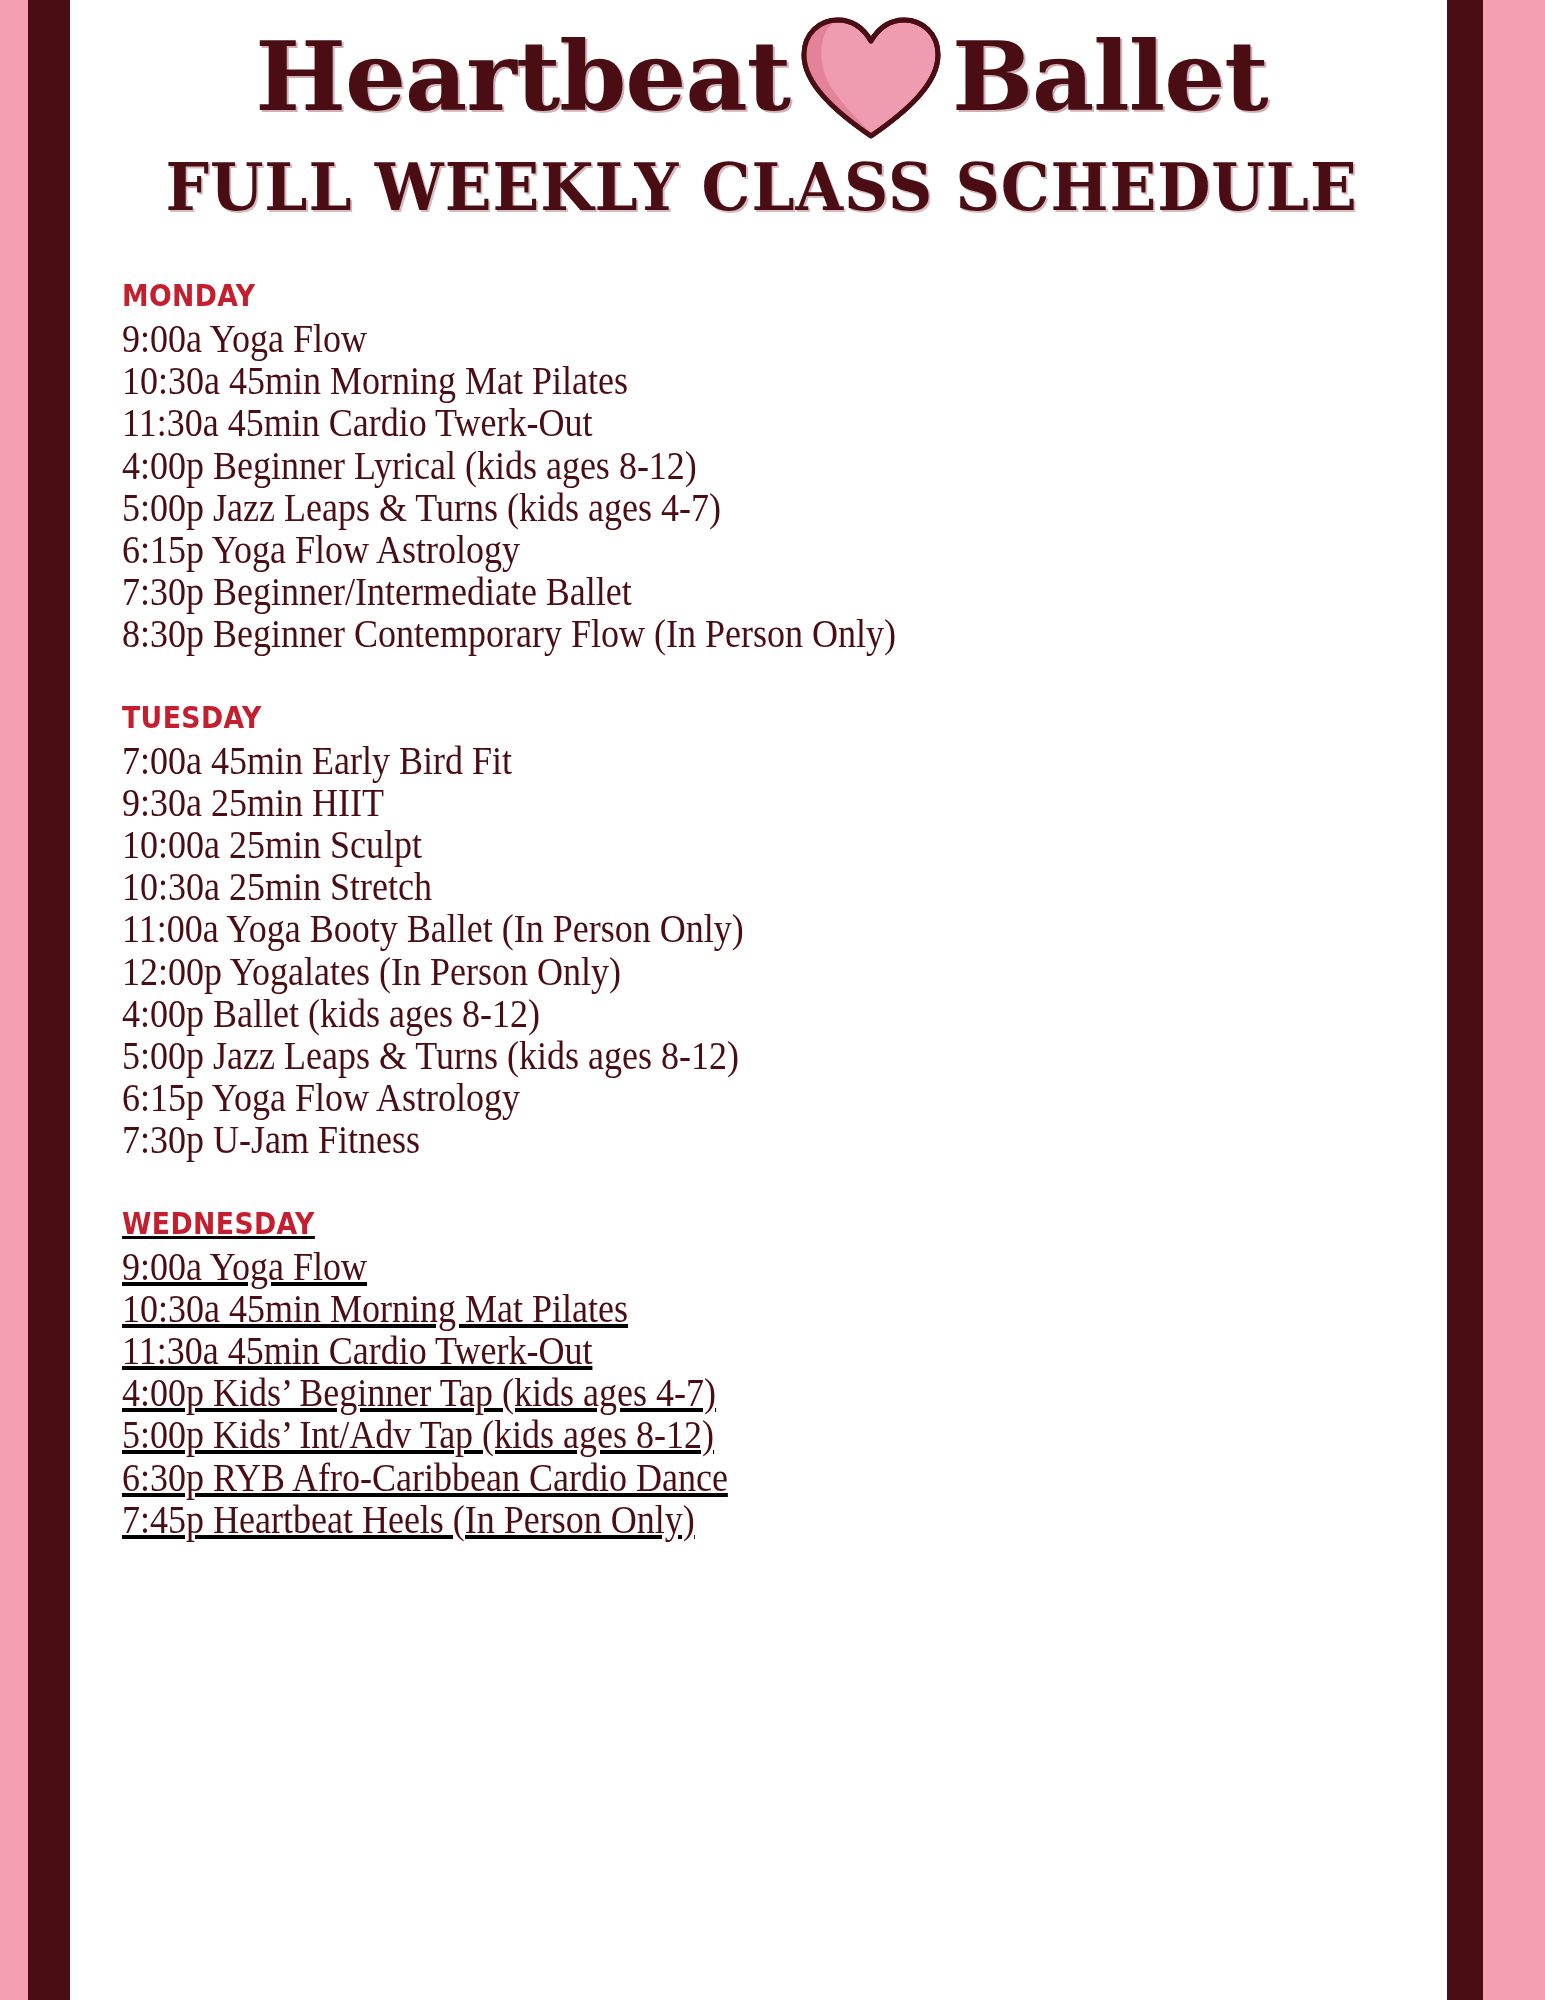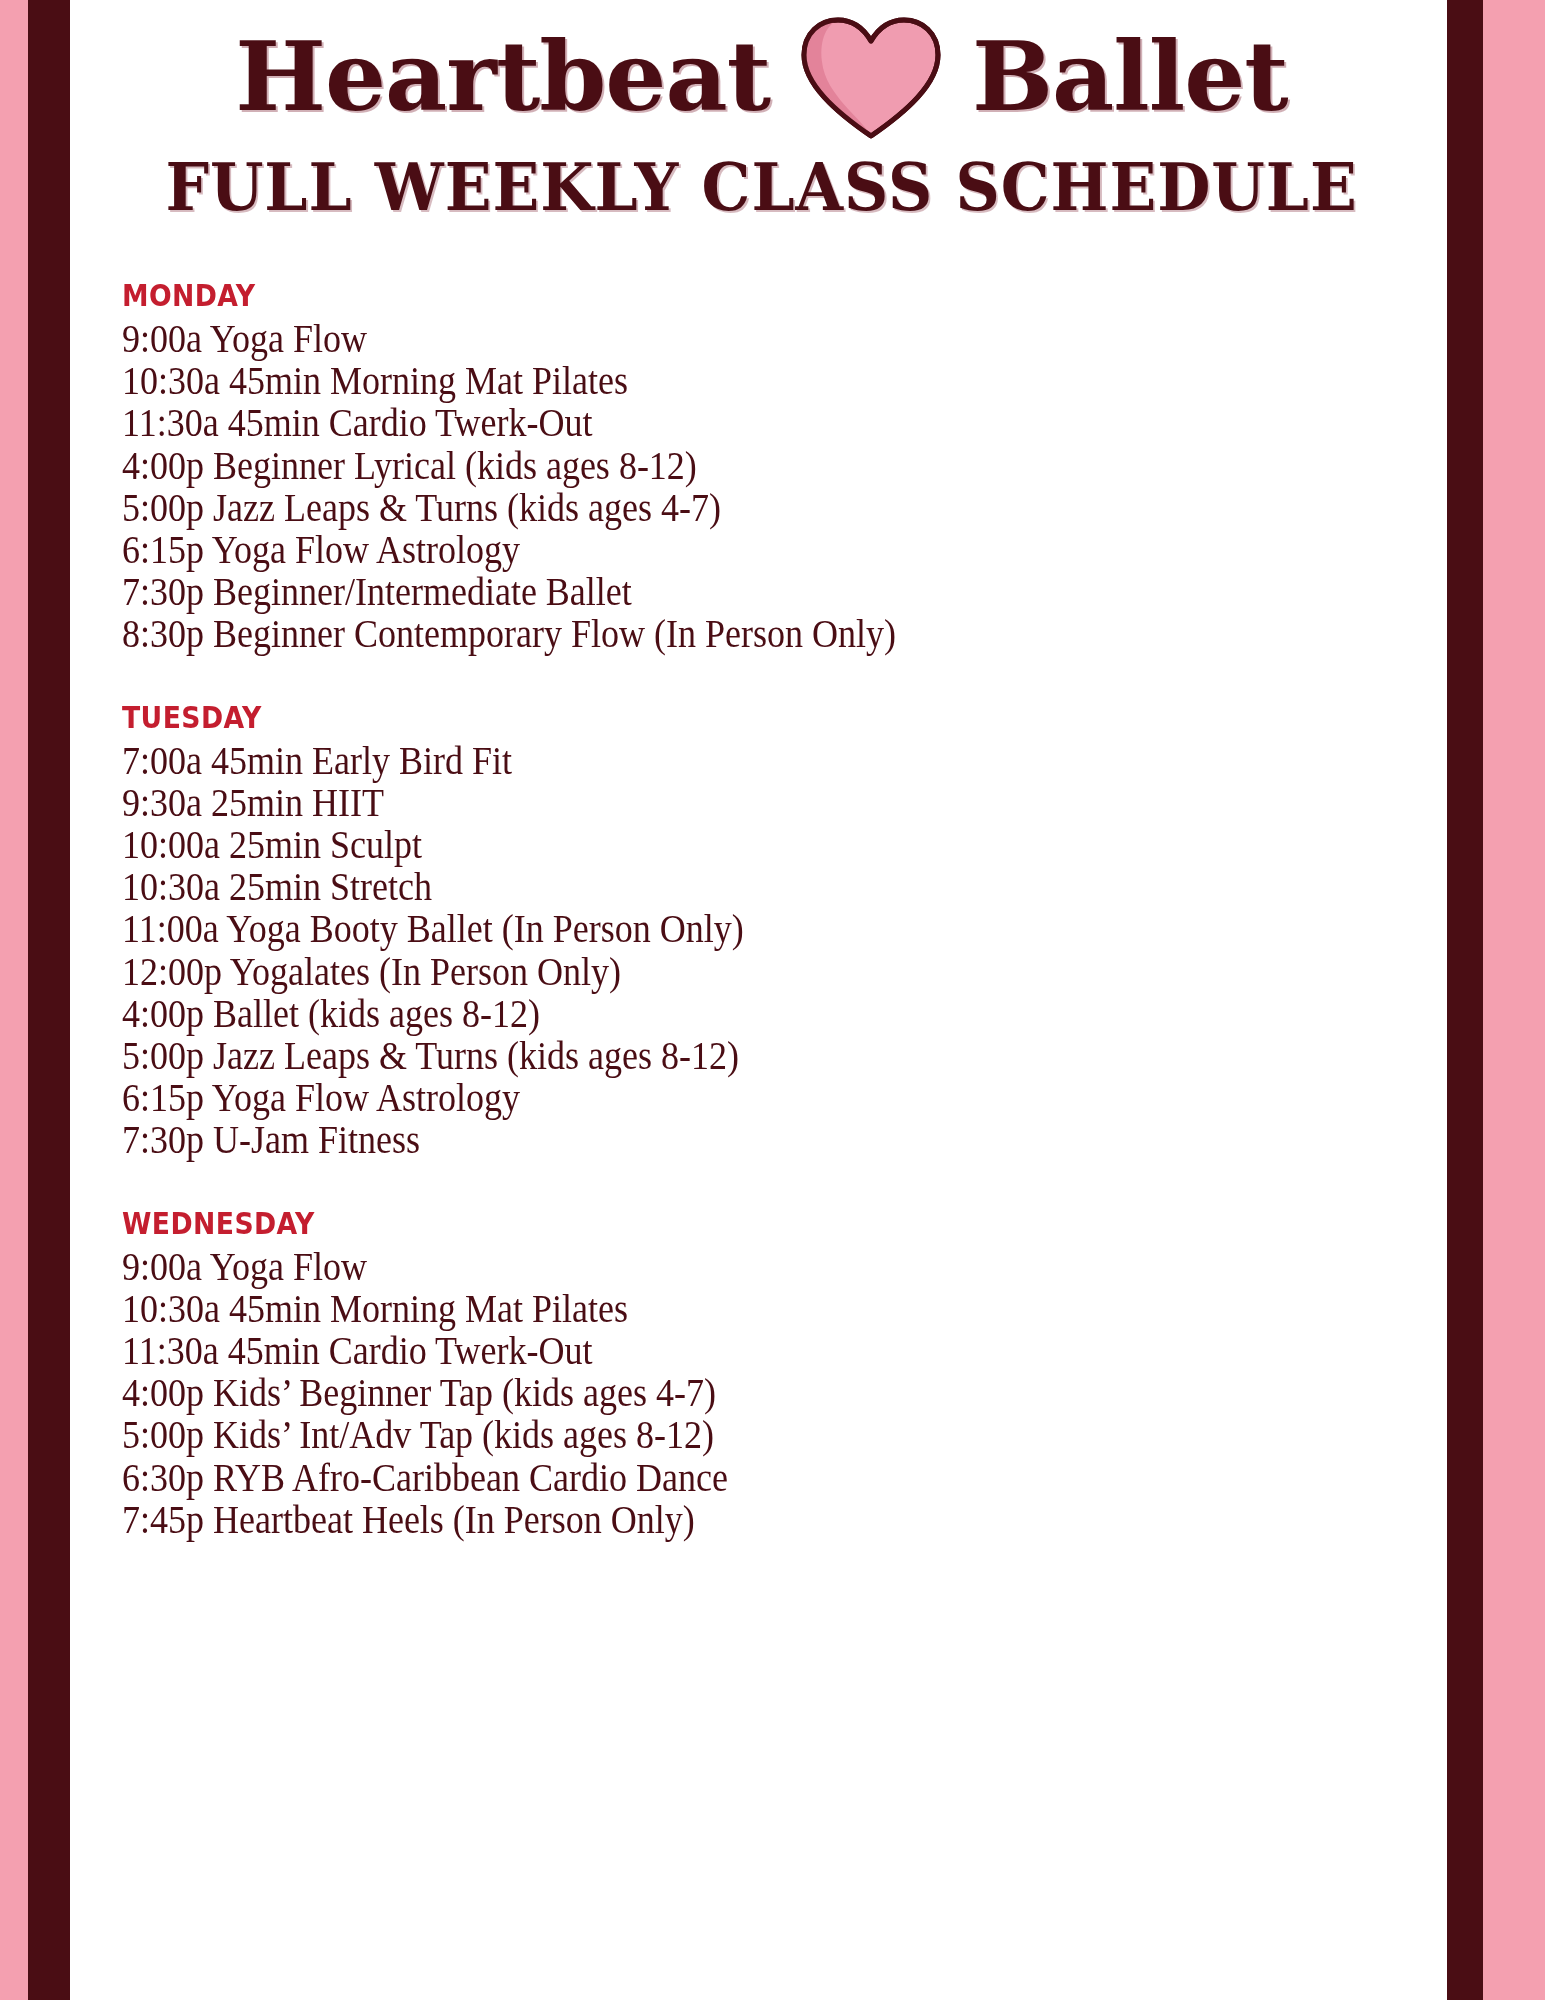--- a/index.html
+++ b/index.html
@@ -34,21 +34,21 @@
     top: 0;
     width: 1383px;
     height: 2000px;
   }
 
   
   .masthead {
     display: flex;
     align-items: center;
     justify-content: center;
-    gap: 20px;
+    gap: 0;
     padding-top: 24px;
     height: 130px;
     box-sizing: border-box;
   }
   .wordmark {
     font-family: "DejaVu Serif", "Liberation Serif", serif;
     font-weight: 700;
     font-size: 96px;
     line-height: 1;
     color: #4a0d14;
@@ -80,21 +80,21 @@
     text-shadow: 2px 2px 0 rgba(122,30,45,0.30);
   }
 
   
   .schedule {
     margin-top: 58px;
     padding-left: 52px;
     padding-right: 20px;
   }
   .day-block { margin-bottom: 44px; margin-top: 44px; }
-  .day-block:last-child { margin-bottom: 0; }
+  .day-block:last-child { margin-bottom: 0; text-decoration: underline; }
 
   .day-name {
     font-family: "DejaVu Sans", "Liberation Sans", sans-serif;
     font-weight: 700;
     font-size: 31px;
     line-height: 1.1;
     color: #c41e2f;
     letter-spacing: 0.5px;
     transform: scaleX(0.86);
     transform-origin: left center;

